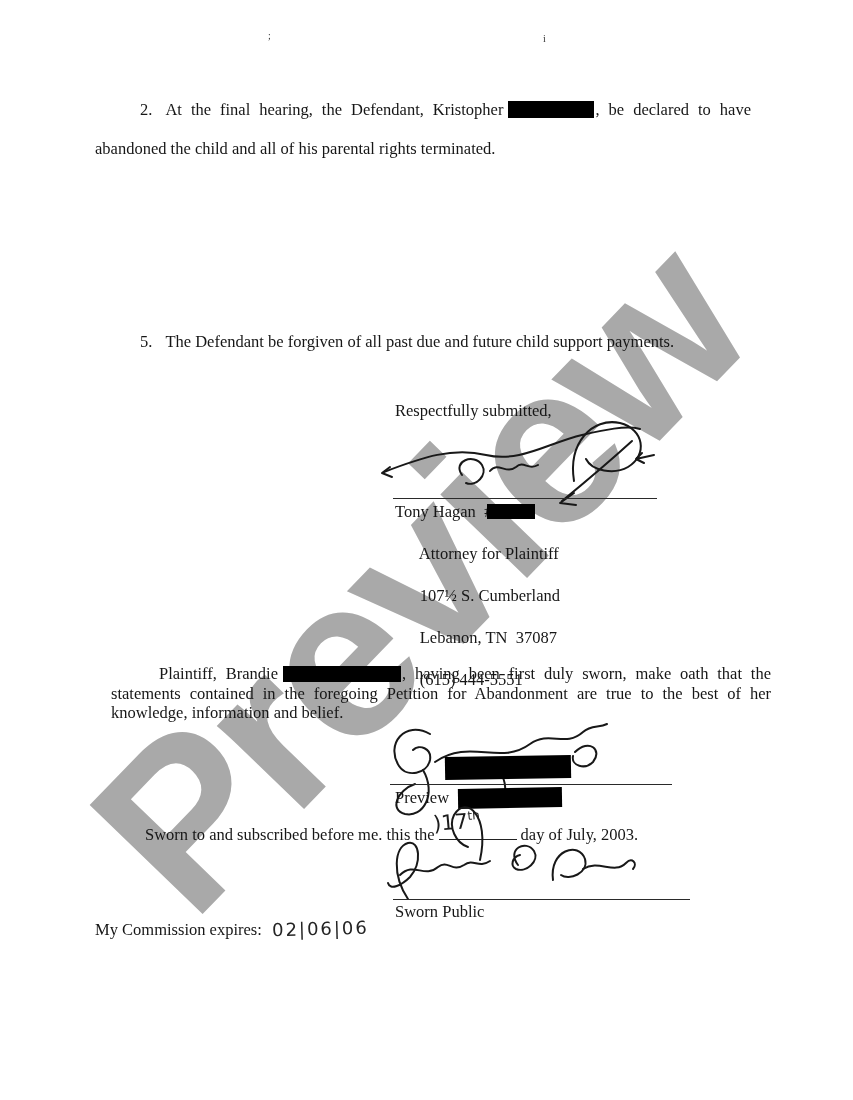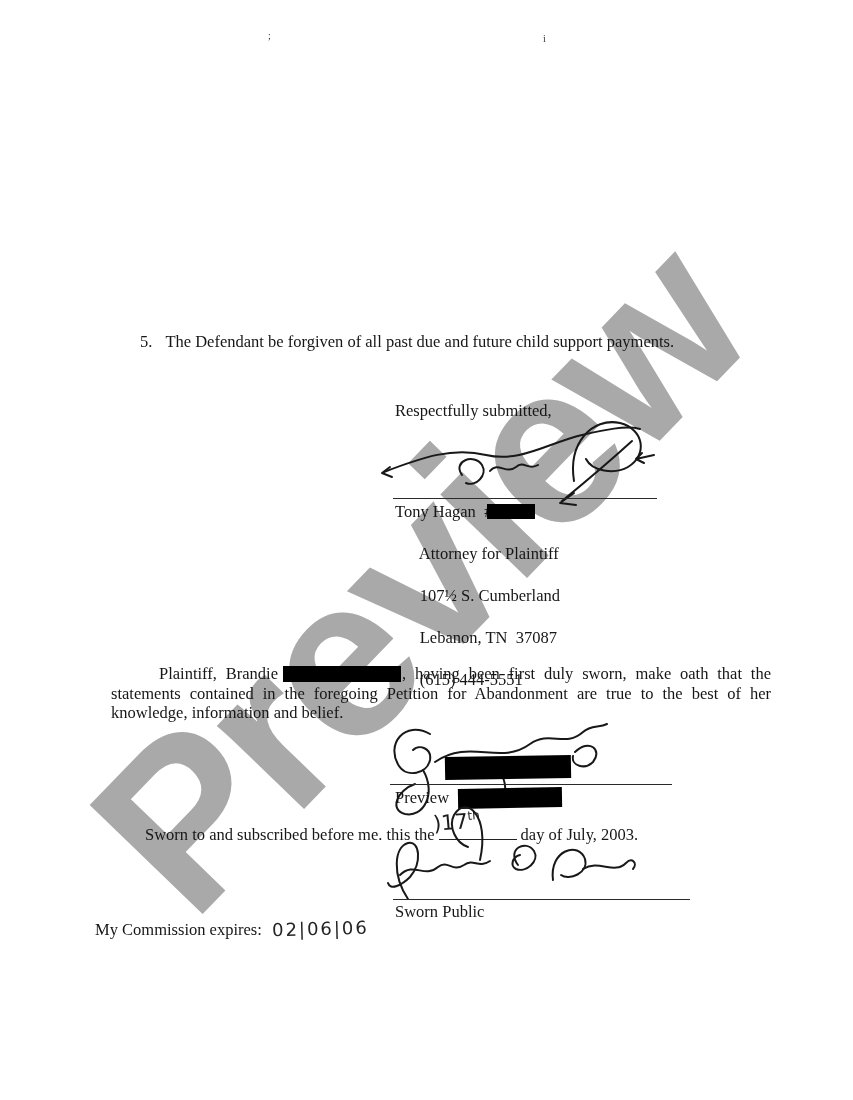--- a/index.html
+++ b/index.html
@@ -103,20 +103,21 @@
 
 <div class="page">
 
   <div class="watermark">Preview</div>
 
   <div class="content">
 
     <span class="artifact a1">;</span>
     <span class="artifact a2">i</span>
 
+    <p class="para p2"><span class="num">2.</span><span>At the final hearing, the Defendant, Kristopher</span><span class="redact r-p2"></span><span>, be declared to have abandoned the child and all of his parental rights terminated.</span></p>
 
 
 
     <p class="para p5"><span class="num">5.</span><span>The Defendant be forgiven of all past due and future child support payments.</span></p>
 
 
     <div class="respectfully">Respectfully submitted,</div>
 
     <svg class="sig" style="left:378px;top:415px;" width="292" height="95" viewBox="0 0 292 95">
       <path d="M6,57 C45,42 75,32 108,40 C142,48 170,28 204,20 C226,15 248,10 262,14"></path>

